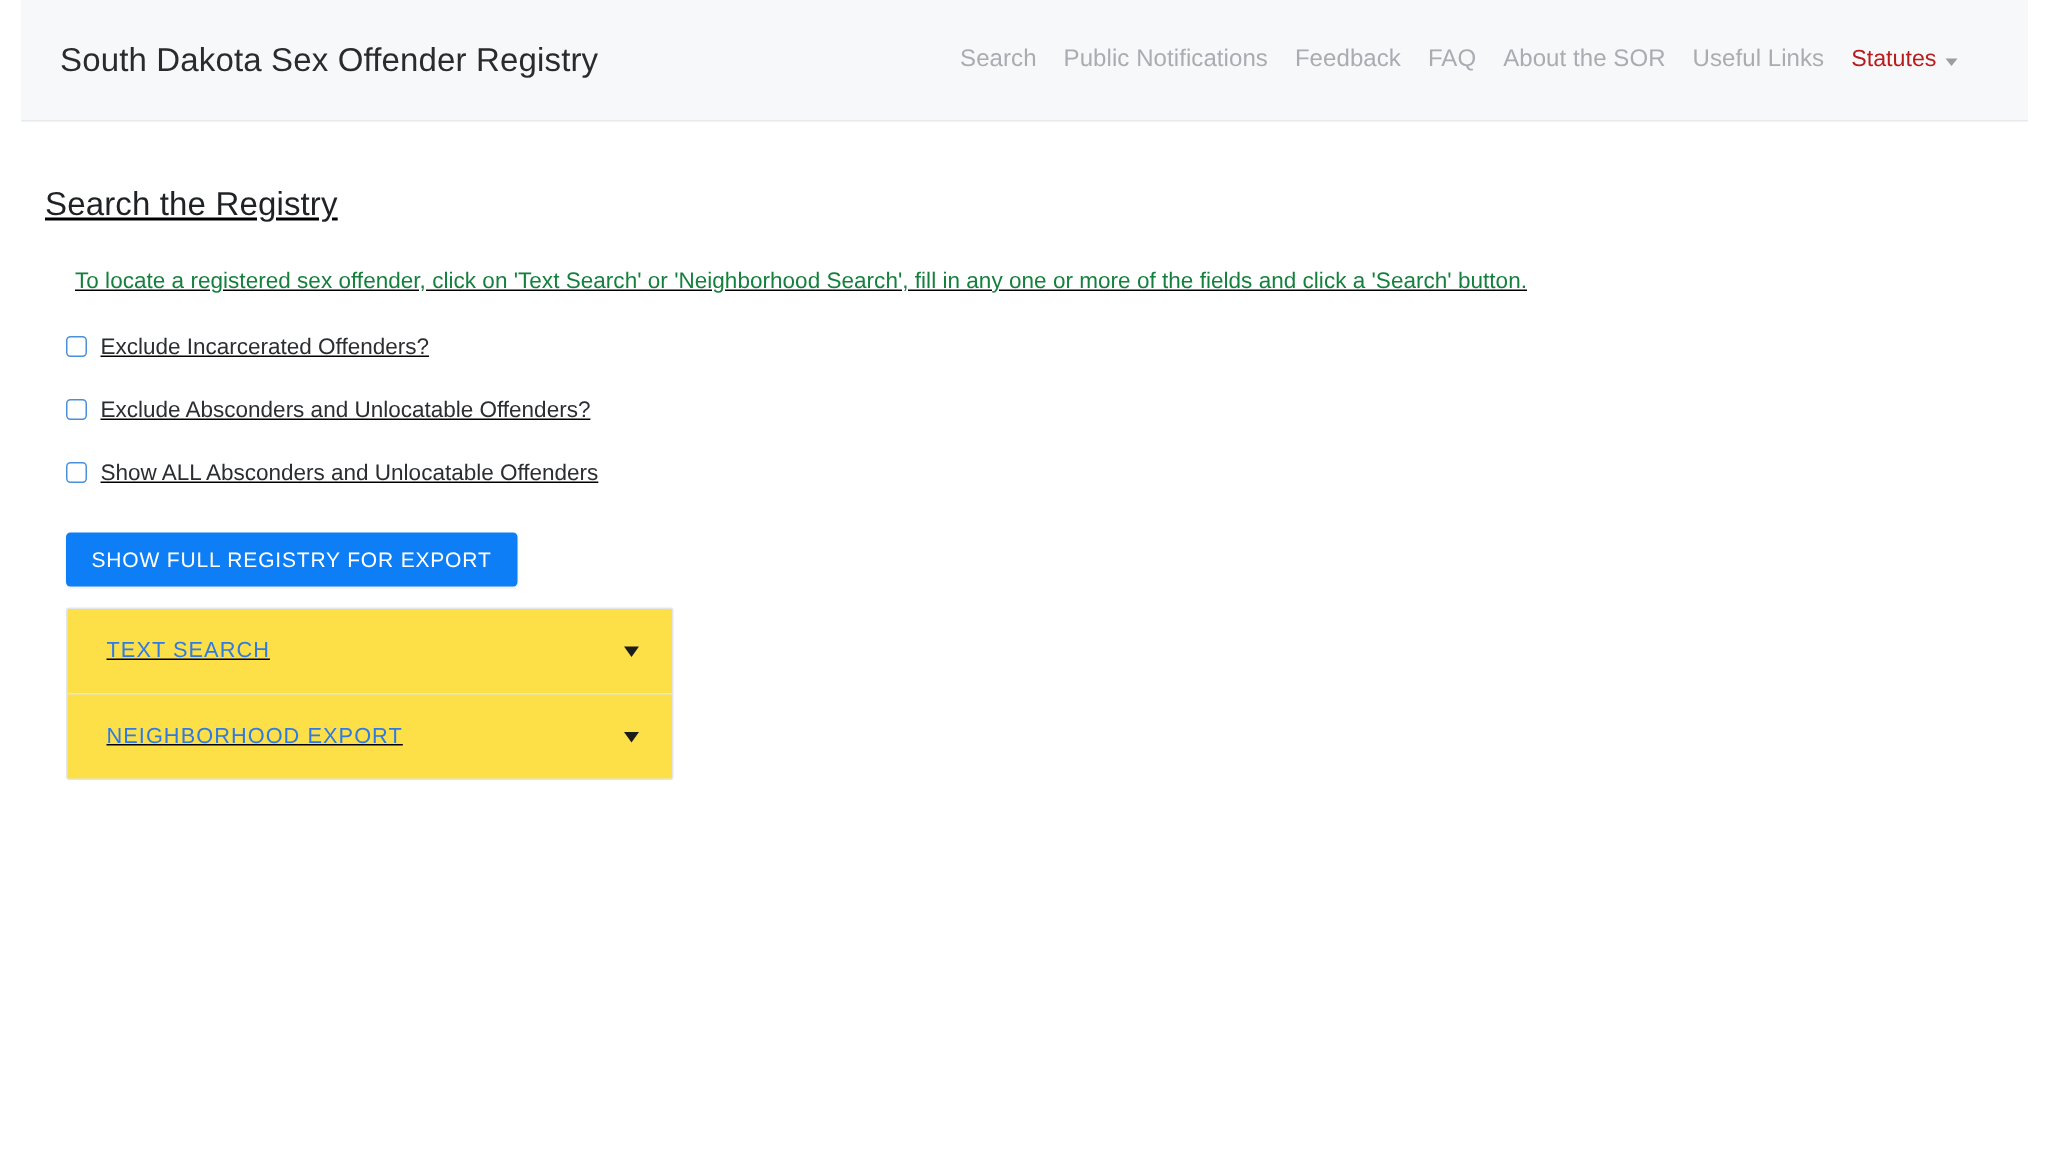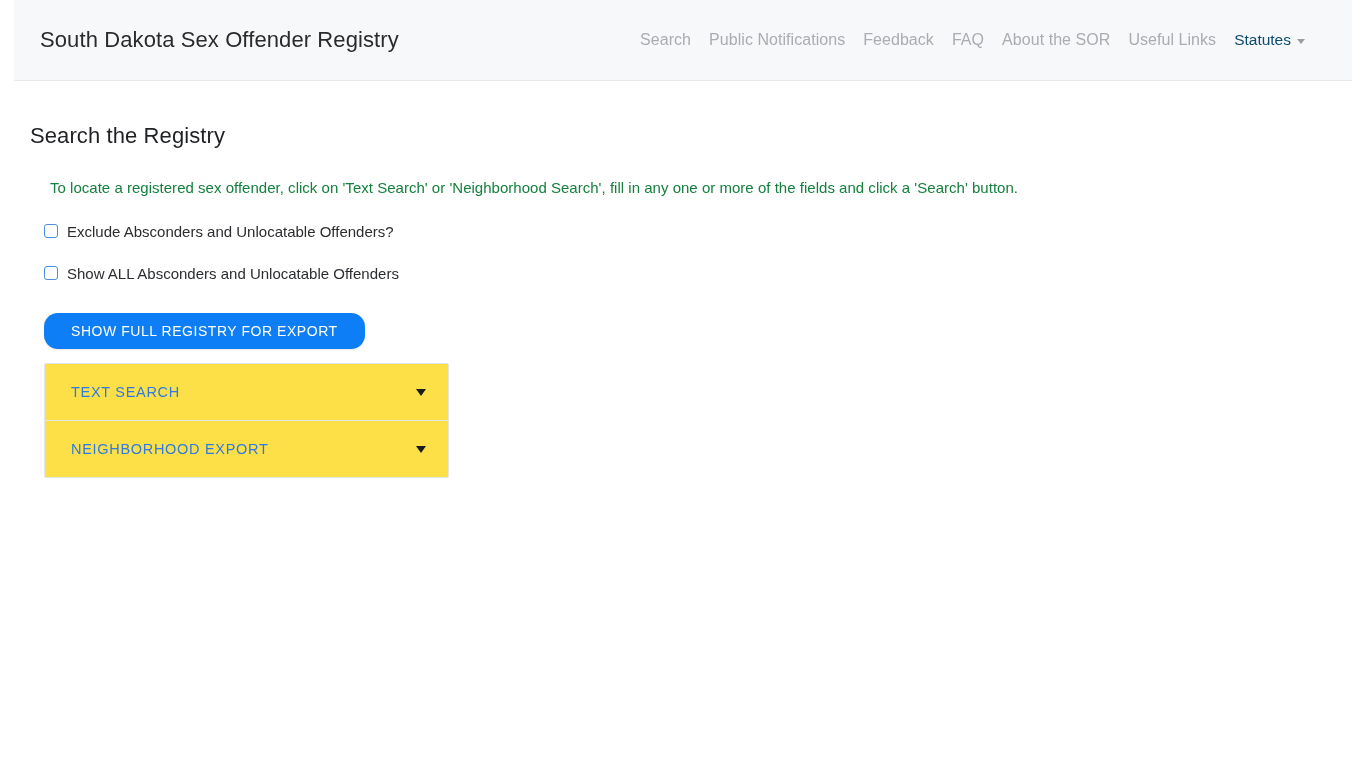--- a/index.html
+++ b/index.html
@@ -51,38 +51,39 @@
   }
   .nav-dropdown {
     display: flex;
     align-items: center;
     gap: 6px;
     padding: 4px 9px;
     cursor: pointer;
   }
   .nav-dropdown .lbl {
     font-size: 15.5px;
-    color: #0c4a6e;
+    color: #b91c1c;
     white-space: nowrap;
   }
   .caret-nav {
     width: 0; height: 0;
     border-left: 4.5px solid transparent;
     border-right: 4.5px solid transparent;
     border-top: 5.5px solid #9a9da2;
     position: relative;
     top: 1px;
   }
 
   
   .content {
     position: absolute;
     left: 0;
     top: 81px;
     width: 1088px;
+    text-decoration: underline;
   }
   .page-title {
     font-size: 22px;
     color: #1f2124;
     font-weight: 400;
     margin: 0;
     padding: 42px 0 0 30px;
     letter-spacing: 0.1px;
   }
   .intro {
@@ -115,25 +116,25 @@
     margin-left: 9px;
     white-space: nowrap;
   }
 
   .export-btn {
     display: inline-flex;
     align-items: center;
     justify-content: center;
     margin: 9px 0 0 44px;
     height: 36px;
-    padding: 0 27px;
+    padding: 0 17px;
     background: #0d7ef5;
     color: #ffffff;
     border: none;
-    border-radius: 14px;
+    border-radius: 3px;
     font-family: "Liberation Sans", sans-serif;
     font-size: 14px;
     font-weight: 500;
     letter-spacing: 0.55px;
     cursor: pointer;
     box-shadow: 0 1px 2px rgba(0,0,0,0.10);
   }
 
   .accordion {
     margin: 14px 0 16px 44px;
@@ -188,20 +189,24 @@
 
 <div class="content">
 
   <h1 class="page-title">Search the Registry</h1>
 
   <p class="intro">To locate a registered sex offender, click on 'Text Search' or 'Neighborhood Search', fill in any one or more of the fields and click a 'Search' button.</p>
 
   <div class="check-list">
     <div class="check-row">
       <span class="cbox"></span>
+      <span class="check-label">Exclude Incarcerated Offenders?</span>
+    </div>
+    <div class="check-row">
+      <span class="cbox"></span>
       <span class="check-label">Exclude Absconders and Unlocatable Offenders?</span>
     </div>
     <div class="check-row">
       <span class="cbox"></span>
       <span class="check-label">Show ALL Absconders and Unlocatable Offenders</span>
     </div>
   </div>
 
   <button class="export-btn">SHOW FULL REGISTRY FOR EXPORT</button>
 

